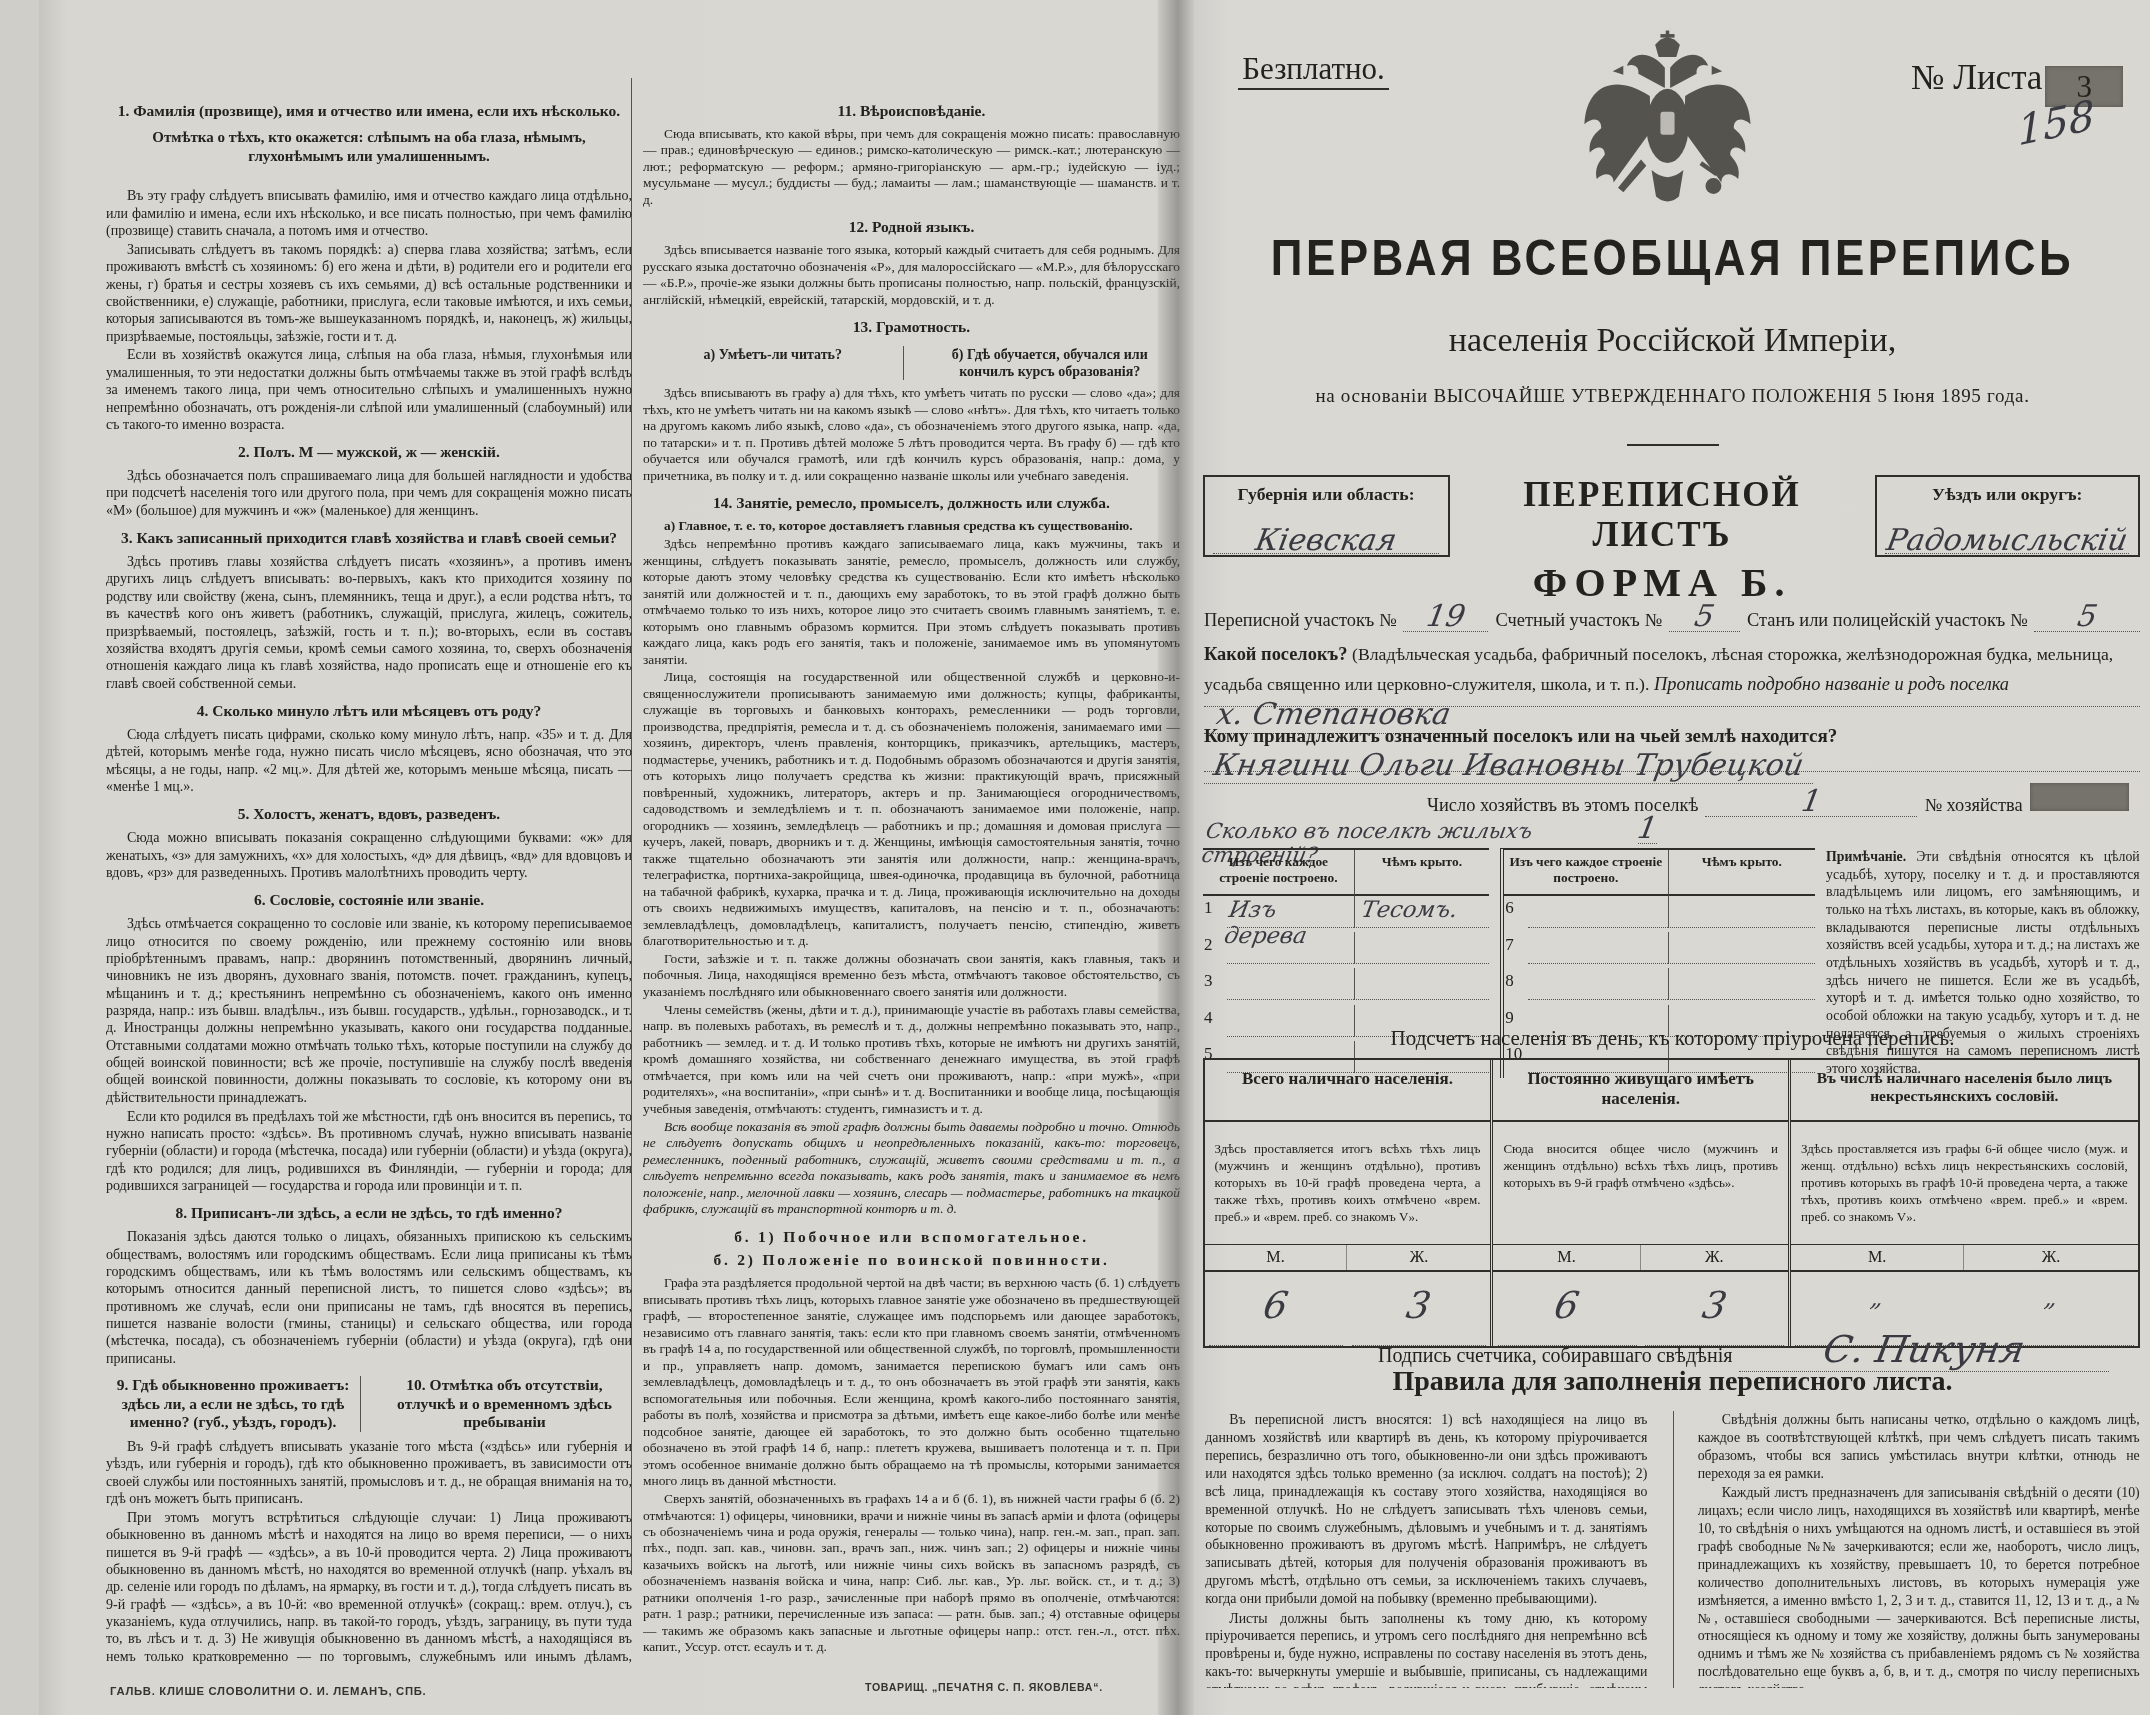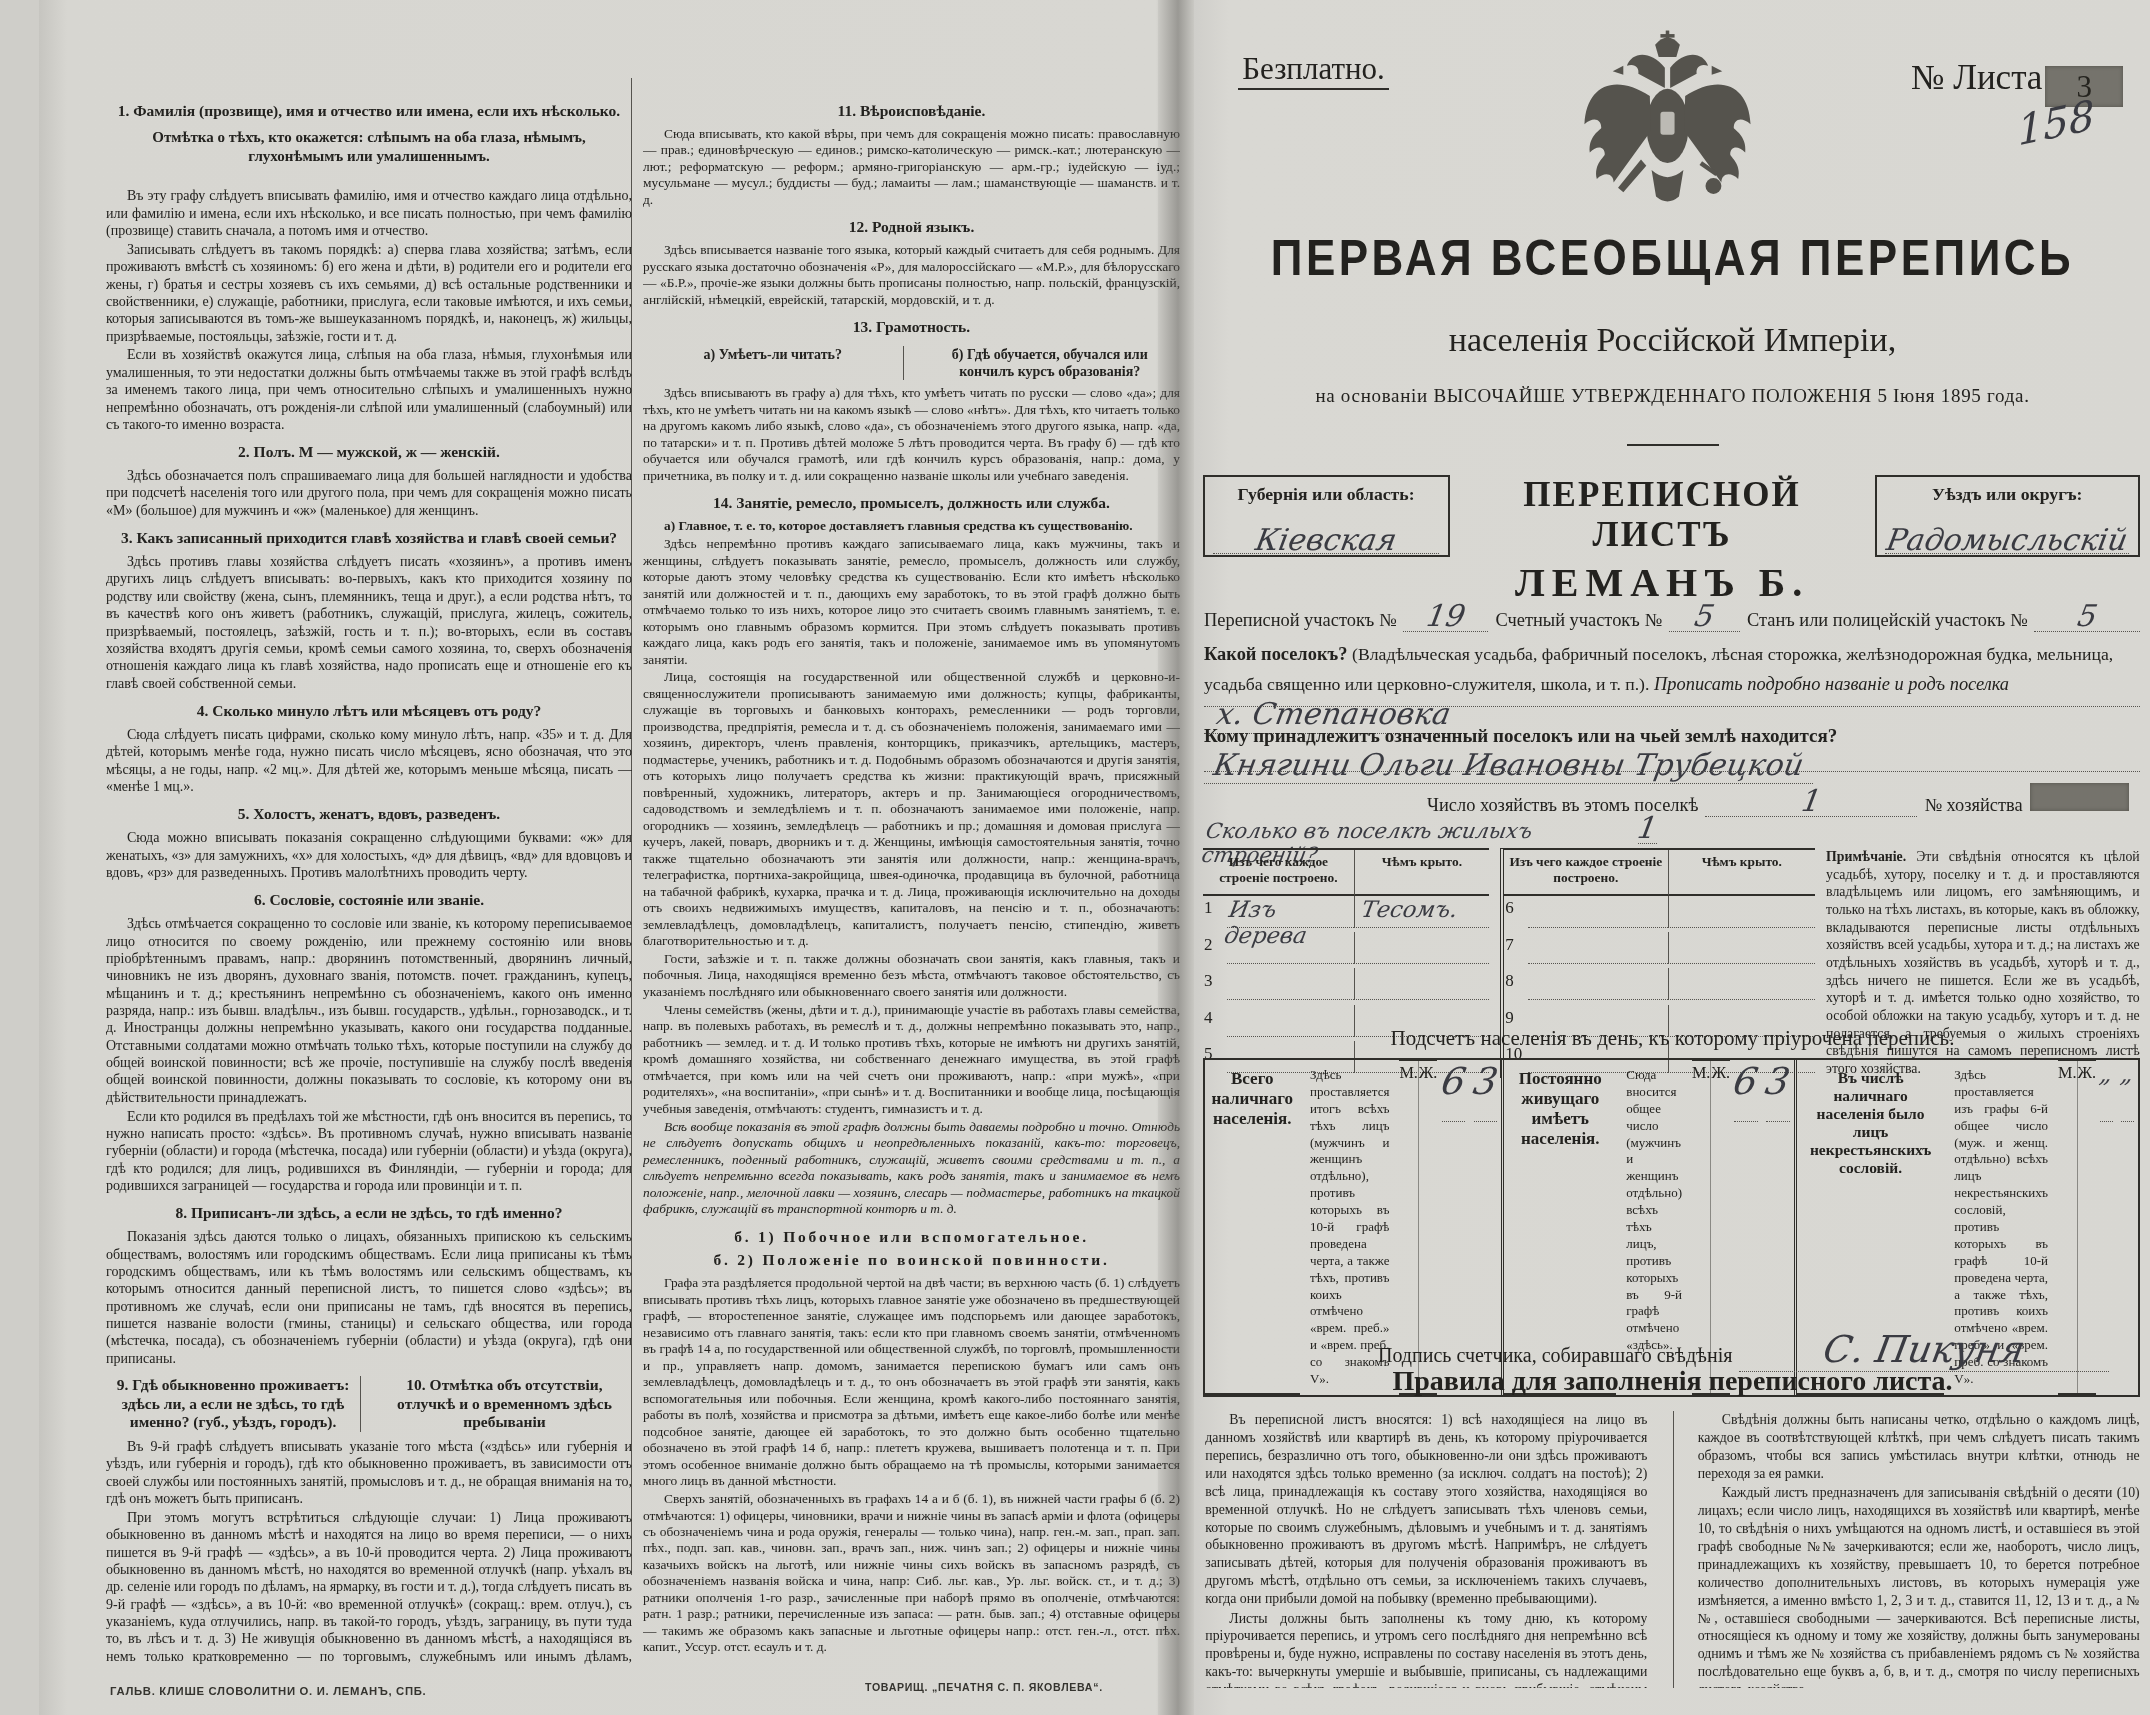--- a/index.html
+++ b/index.html
@@ -51,21 +51,21 @@
   #btwrap{left:8.5px;right:11.3px;display:flex;gap:11.3px;}
   .bt{display:grid;grid-template-columns:24px 1fr 1.05fr;border-top:2.8px double #2f2e2a;}
   .bt .hd{font-size:13.4px;font-weight:bold;text-align:center;line-height:1.15;padding:4.2px 2.8px;border-bottom:2.1px solid #2f2e2a;}
   .bt .num{font-size:17px;padding:2.8px 1.4px 0;}
   .bt .cell{border-bottom:1.4px dotted #55534e;height:31px;}
   .bt .vline{border-left:1.4px solid #55534e;}
   .btsep{border-left:4.2px double #2f2e2a;}
   #bnote{flex:1;font-size:13.8px;line-height:1.28;text-align:justify;}
   
   #ctable{left:8.5px;right:11.3px;border:2.1px solid #2f2e2a;display:grid;grid-template-columns:1fr 1.03fr 1.2fr;background:transparent;}
-  .cg{border-right:3.5px double #2f2e2a;display:flex;flex-direction:row;}
+  .cg{border-right:3.5px double #2f2e2a;display:flex;flex-direction:column;gap:12px;}
   .cg:last-child{border-right:none;}
   .cg .chead{font-weight:bold;font-size:17px;text-align:center;padding:8.5px 7px;border-bottom:2.1px double #2f2e2a;min-height:62px;box-sizing:border-box;}
   .cg .cdesc{font-size:13px;line-height:1.3;padding:7px 10px;text-align:justify;flex:1;}
   .mfrow{display:grid;grid-template-columns:1fr 1fr;border-top:1.4px solid #2f2e2a;border-bottom:2.1px solid #2f2e2a;}
   .mfrow div{text-align:center;font-size:16.2px;padding:2.8px 0;}
   .mfrow div:first-child{border-right:1.4px solid #8a8984;}
   .valrow{display:grid;grid-template-columns:1fr 1fr;height:62px;}
   .valrow div{text-align:center;border-bottom:1.4px dotted #55534e;margin:0 4.2px;}
   .valrow .hw{font-size:37px;}
   
@@ -188,21 +188,21 @@
     <div class="abs" id="basis" style="top:385px">на основаніи ВЫСОЧАЙШЕ УТВЕРЖДЕННАГО ПОЛОЖЕНІЯ 5 Іюня 1895 года.</div>
     <div class="abs" id="midrule" style="top:444px"></div>
 
     <div class="abs formrow" style="top:475px">
       <div class="fbox" style="width:247px">
         <div class="fboxlbl">Губернія или область:</div>
         <div class="hwfill" style="margin-top:21px"><span class="hw hwv">Кіевская</span></div>
       </div>
       <div class="formmid">
         <div class="fm1">ПЕРЕПИСНОЙ ЛИСТЪ</div>
-        <div class="fm2">ЛЕМАНЪ Б.</div>
+        <div class="fm2">ФОРМА Б.</div>
       </div>
       <div class="fbox" style="width:265px">
         <div class="fboxlbl">Уѣздъ или округъ:</div>
         <div class="hwfill" style="margin-top:21px"><span class="hw hwv">Радомысльскій</span></div>
       </div>
     </div>
 
     <div class="abs lineflex" style="left:10px;right:11.3px;top:602px">
       <span>Переписной участокъ №</span>
       <span class="hwfill" style="width:85px"><span class="hw hwv">19</span></span>

